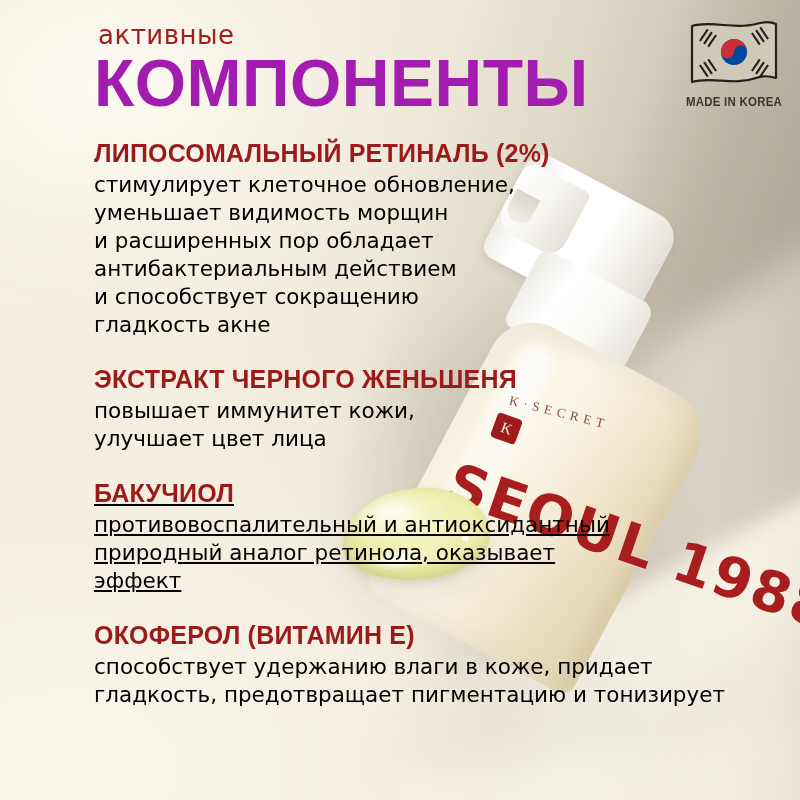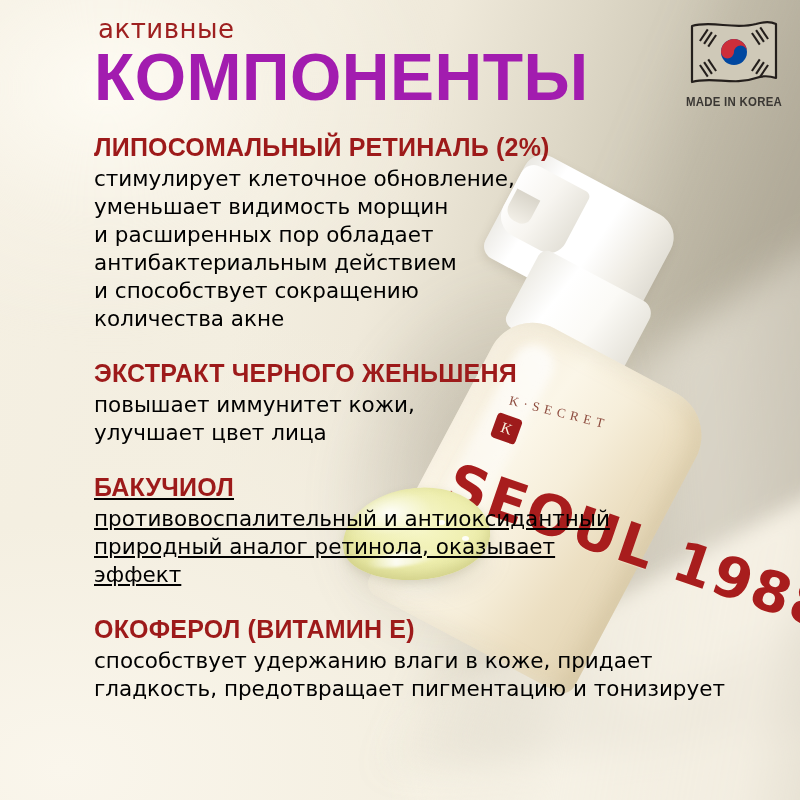--- a/index.html
+++ b/index.html
@@ -266,21 +266,21 @@
     font-weight: bold;
     letter-spacing: 0.3px;
     color: #3a3733;
     transform: scaleX(0.88);
   }
 
   
   .content {
     position: absolute;
     left: 94px;
-    top: 16px;
+    top: 22px;
     width: 660px;
   }
   .eyebrow {
     font-size: 26px;
     color: #9e2020;
     letter-spacing: 0.5px;
     line-height: 1;
     margin: 0 0 2px 4px;
     font-family: "DejaVu Sans", sans-serif;
   }
@@ -389,21 +389,21 @@
     <h1 class="headline">КОМПОНЕНТЫ</h1>
 
     <div class="section" id="sec-retinal">
       <div class="section-title">ЛИПОСОМАЛЬНЫЙ РЕТИНАЛЬ (2%)</div>
       <div class="section-body">
         <span class="ln">стимулирует клеточное обновление,</span>
         <span class="ln">уменьшает видимость морщин</span>
         <span class="ln">и расширенных пор обладает</span>
         <span class="ln">антибактериальным действием</span>
         <span class="ln">и способствует сокращению</span>
-        <span class="ln">количества акне</span>
+        <span class="ln">гладкость акне</span>
       </div>
     </div>
 
     <div class="section" id="sec-ginseng">
       <div class="section-title">
         <span class="ln">ЭКСТРАКТ ЧЕРНОГО</span>
         <span class="ln">ЖЕНЬШЕНЯ</span>
       </div>
       <div class="section-body">
         <span class="ln">повышает иммунитет кожи,</span>

